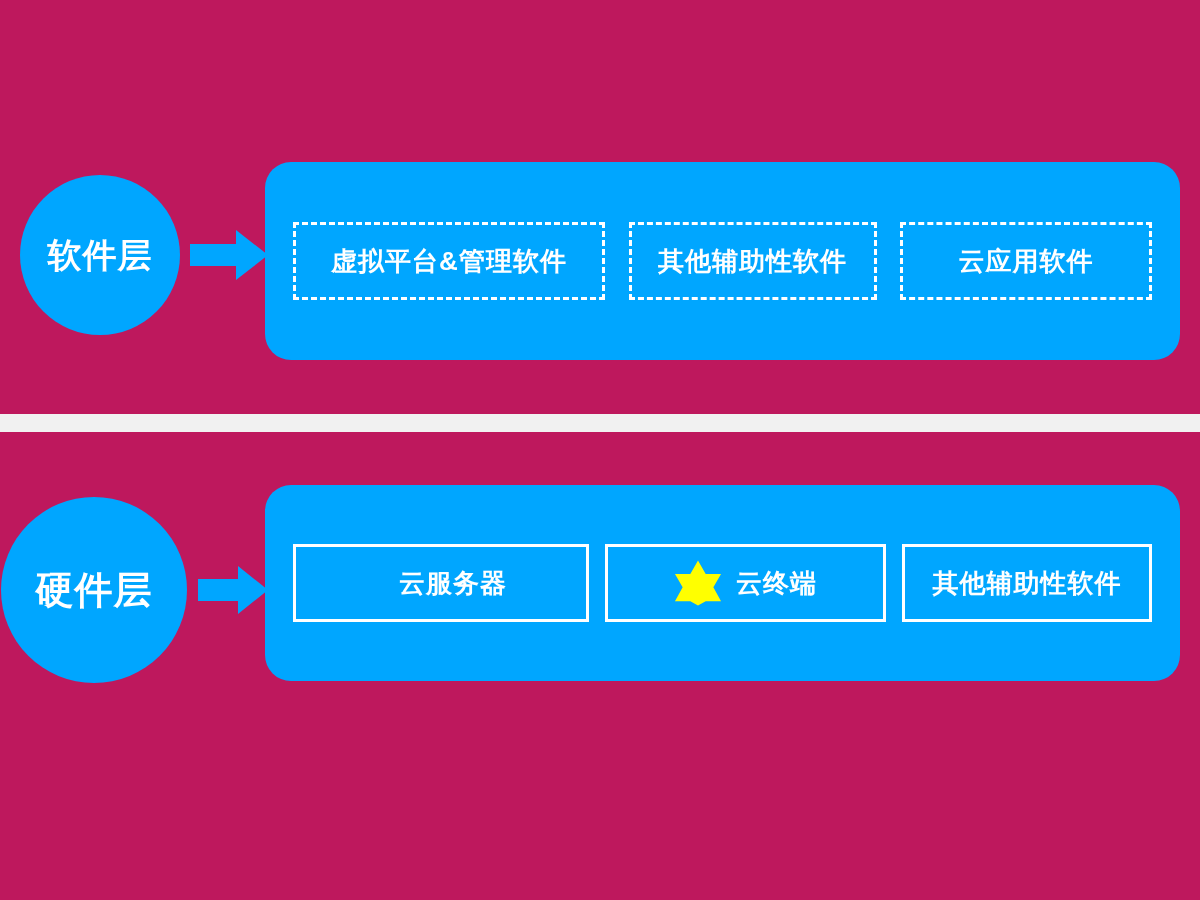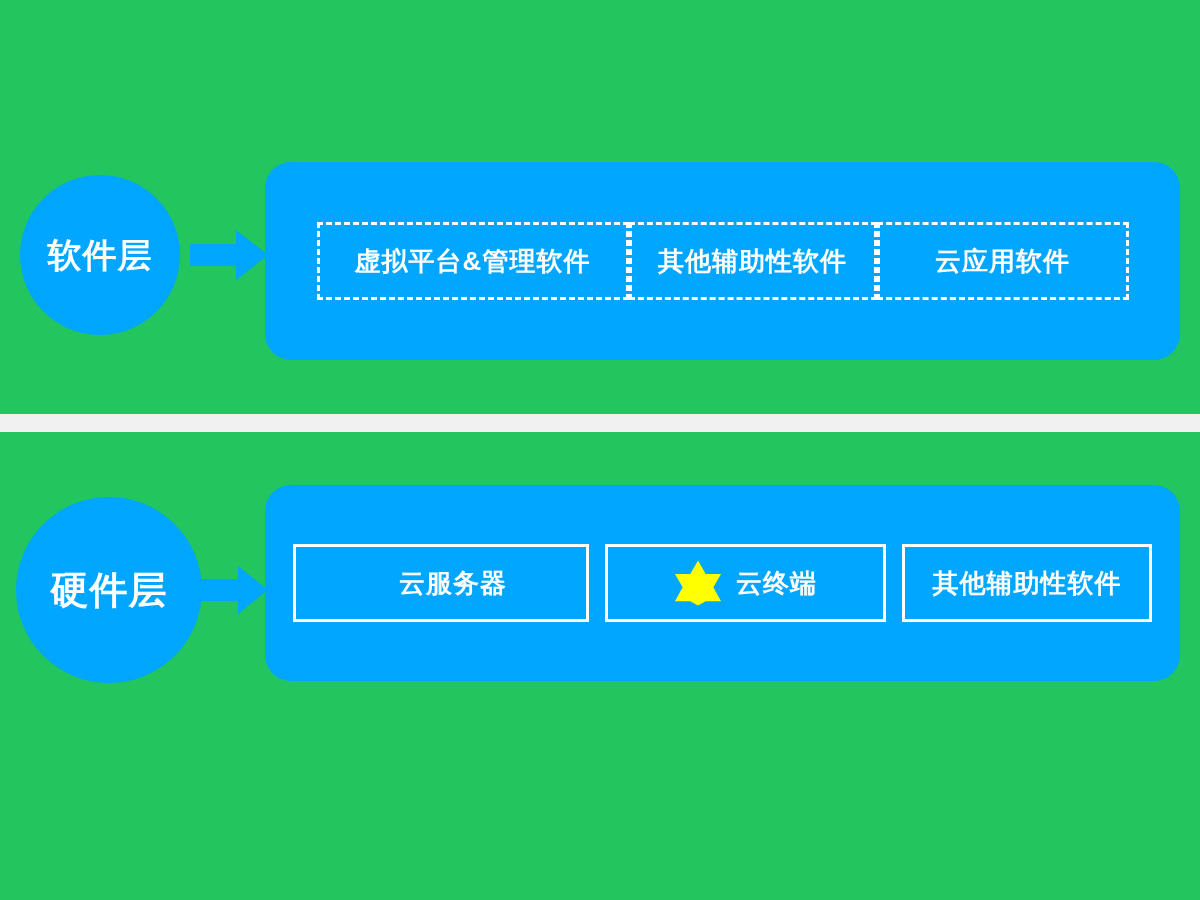--- a/index.html
+++ b/index.html
@@ -10,21 +10,21 @@
     height: 900px;
     background: #ffffff;
     font-family: "Liberation Sans", "DejaVu Sans", sans-serif;
     overflow: hidden;
   }
 
   #canvas {
     position: relative;
     width: 1200px;
     height: 900px;
-    background: #22c55e;
+    background: #be185d;
   }
 
   
   .divider-band {
     position: absolute;
     left: 0;
     width: 1200px;
     height: 18px;
     background: #f1f1f1;
   }
@@ -100,30 +100,29 @@
   }
 
   
   #software-row { top: 0; height: 414px; }
   #software-circle { left: 20px; top: 175px; width: 160px; height: 160px; }
   #software-circle .layer-circle-label { font-size: 34px; }
   #software-arrow { left: 190px; top: 229px; width: 78px; height: 52px; }
   #software-panel {
     left: 265px; top: 162px; width: 915px; height: 198px;
     padding: 0 28px;
-    justify-content: center;
   }
   #software-panel .item-box { width: 290px; }
   #software-panel .item-box:nth-child(1) { width: 312px; }
   #software-panel .item-box:nth-child(2) { width: 248px; }
   #software-panel .item-box:nth-child(3) { width: 252px; }
 
   
   #hardware-row { top: 432px; height: 468px; }
-  #hardware-circle { left: 16px; top: 65px; width: 186px; height: 186px; }
+  #hardware-circle { left: 1px; top: 65px; width: 186px; height: 186px; }
   #hardware-circle .layer-circle-label { font-size: 38px; }
   #hardware-arrow { left: 198px; top: 133px; width: 70px; height: 50px; }
   #hardware-panel {
     left: 265px; top: 53px; width: 915px; height: 196px;
     padding: 0 28px;
   }
   #hardware-panel .item-box:nth-child(1) { width: 296px; padding-left: 24px; }
   #hardware-panel .item-box:nth-child(2) { width: 281px; }
   #hardware-panel .item-box:nth-child(3) { width: 250px; }
 </style>

